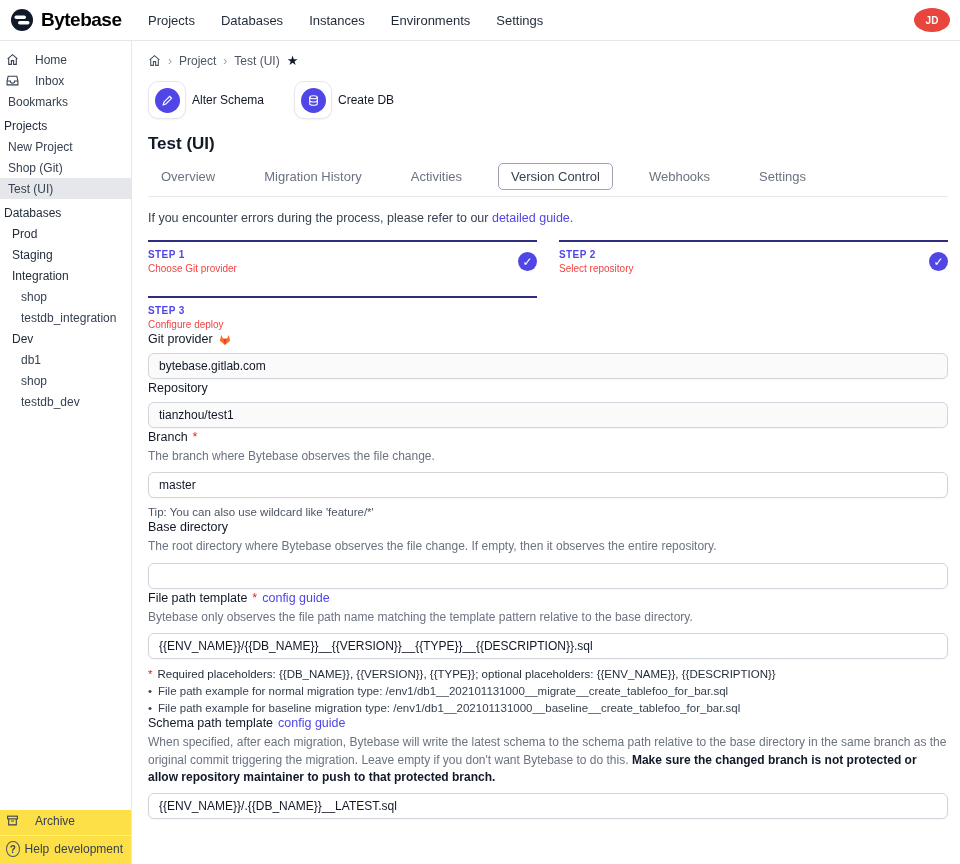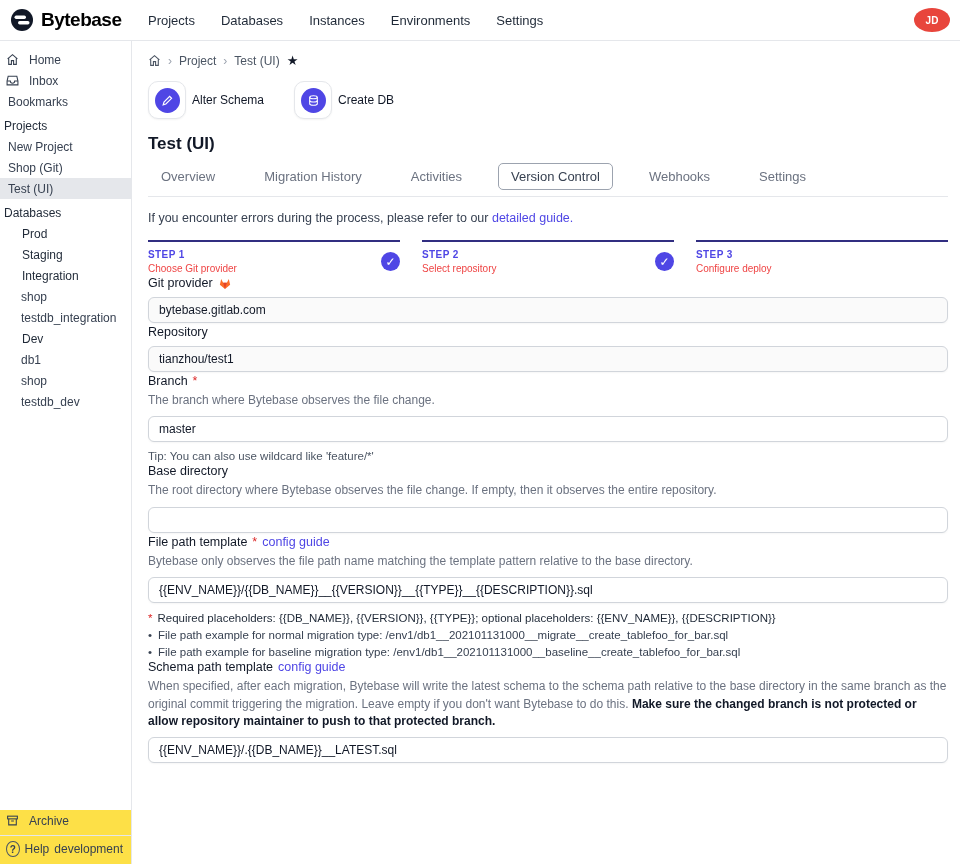--- a/index.html
+++ b/index.html
@@ -11,25 +11,25 @@
   .topbar{height:41px;display:flex;align-items:center;padding:0 10px;border-bottom:1px solid #e5e7eb}
   .logo{display:flex;align-items:center;gap:7px;width:124px;cursor:pointer}
   .logo-text{font-size:19px;font-weight:800;letter-spacing:-0.5px;color:#000}
   .topnav{display:flex;gap:26px;margin-left:14px;font-size:13px;color:#1f2937}
   .topnav span{cursor:pointer}
   .avatar{margin-left:auto;width:36px;height:24px;border-radius:50%;background:#e8453c;color:#fff;font-size:10px;font-weight:700;display:flex;align-items:center;justify-content:center;cursor:pointer}
 
   
   .layout{display:flex;height:823px}
   .sidebar{width:132px;border-right:1px solid #e5e7eb;padding-top:8px;font-size:12px;color:#374151;position:relative;flex-shrink:0}
-  .srow{display:flex;align-items:center;gap:10px;height:21px;padding:0 6px;cursor:pointer;white-space:nowrap}
+  .srow{display:flex;align-items:center;gap:16px;height:21px;padding:0 6px;cursor:pointer;white-space:nowrap}
   .srow.sel{background:#e5e7eb}
   .shead{height:21px;display:flex;align-items:center;padding:0 4px;margin-top:3px;color:#1f2937;cursor:pointer}
   .sitem{padding-left:8px}
-  .senv{padding-left:22px;color:#1f2937}
+  .senv{padding-left:12px;color:#1f2937}
   .sdb{padding-left:21px}
   .sbottom{position:absolute;bottom:0;left:0;right:0;background:#fde047}
   .sdivider{border-top:1px solid #e5e7eb;margin:4px 0 2px}
   .helprow{display:flex;align-items:center;gap:5px;height:26px;padding:0 6px 4px}
   .helprow .ver{margin-left:auto;padding-right:2px;color:#374151}
   .qicon{width:16px;height:16px;border:1.5px solid #4b5563;border-radius:50%;display:flex;align-items:center;justify-content:center;font-size:10px;color:#374151;font-weight:700}
 
   
   .main{flex:1;padding:10px 12px 0 16px;overflow:hidden}
   .crumbs{display:flex;align-items:center;gap:7px;font-size:12px;color:#4b5563;margin-top:2px}
@@ -43,21 +43,21 @@
   .tile-inner{width:25px;height:25px;border-radius:50%;background:#4f46e5;display:flex;align-items:center;justify-content:center}
 
   .page-title{font-size:17px;font-weight:700;color:#111827;margin-top:15px}
   .tabs{display:flex;align-items:center;gap:23px;margin-top:9px;border-bottom:1px solid #e5e7eb;padding-bottom:6px;font-size:13px;color:#6b7280}
   .tab{padding:5px 12px;cursor:pointer;border:1px solid transparent;border-radius:5px}
   .tab.active{border-color:#9ca3af;color:#374151}
 
   .intro{margin-top:14px;font-size:12.5px;color:#374151}
   .link{color:#4f46e5;cursor:pointer;text-decoration:none}
 
-  .steps{display:grid;grid-template-columns:1fr 1fr 1fr;gap:22px;margin-top:15px}
+  .steps{display:grid;grid-template-columns:1fr 1fr;gap:22px;margin-top:15px}
   .step{border-top:2px solid #312e81;padding-top:7px;display:flex;justify-content:space-between;align-items:center}
   .step-label{font-size:10px;font-weight:700;color:#4f46e5;letter-spacing:.4px}
   .step-title{font-size:10px;color:#ef4444;margin-top:3px}
   .check{width:19px;height:19px;border-radius:50%;background:#4f46e5;color:#fff;font-size:12px;display:flex;align-items:center;justify-content:center}
 
   .fgroup{margin-top:2px}
   .flabel{font-size:12.5px;color:#111827;font-weight:500;display:flex;align-items:center;gap:5px}
   .red{color:#dc2626}
   .fhelp{font-size:12px;color:#6b7280;margin-top:4px;line-height:1.45;max-width:800px}
   .fhelp.wide{max-width:none}

